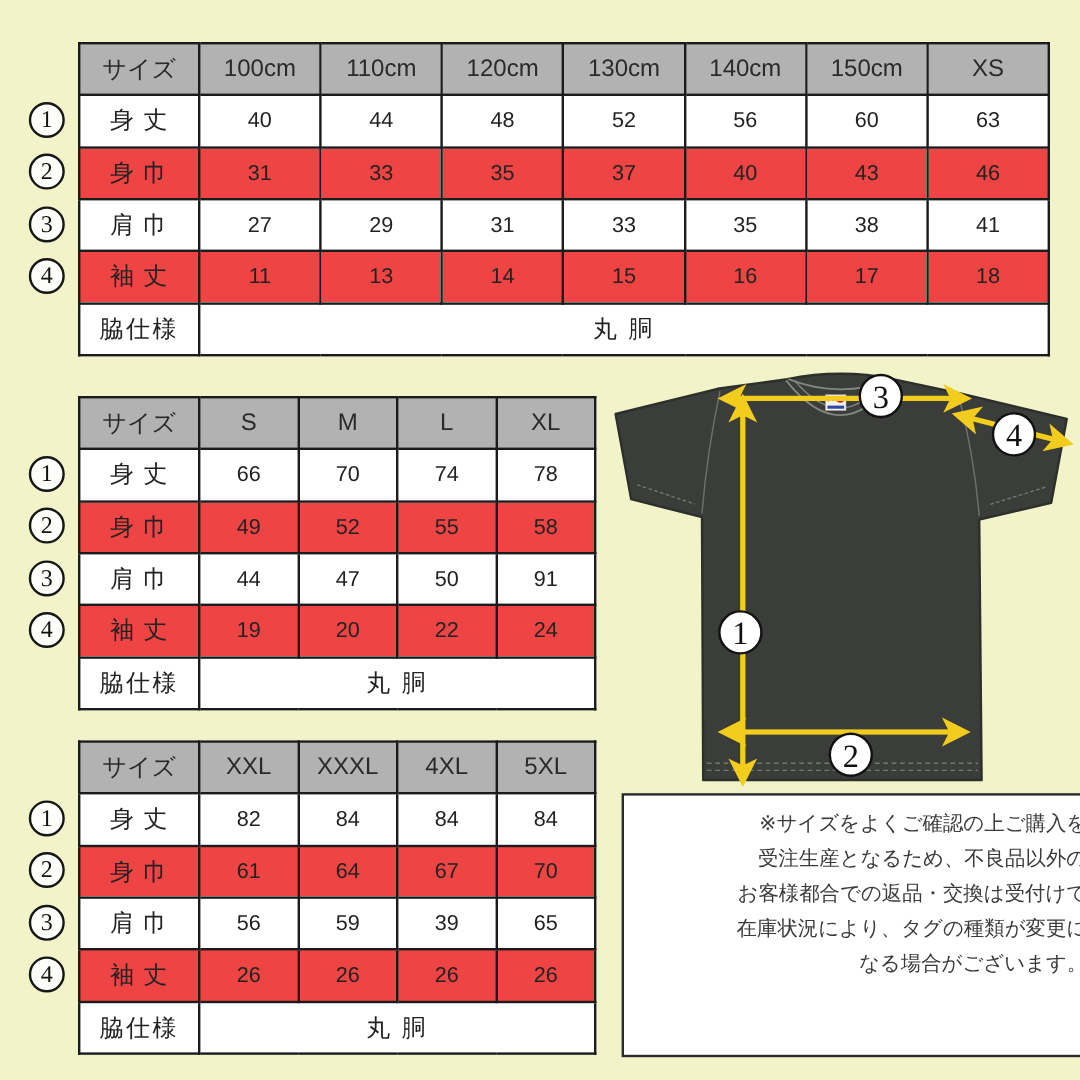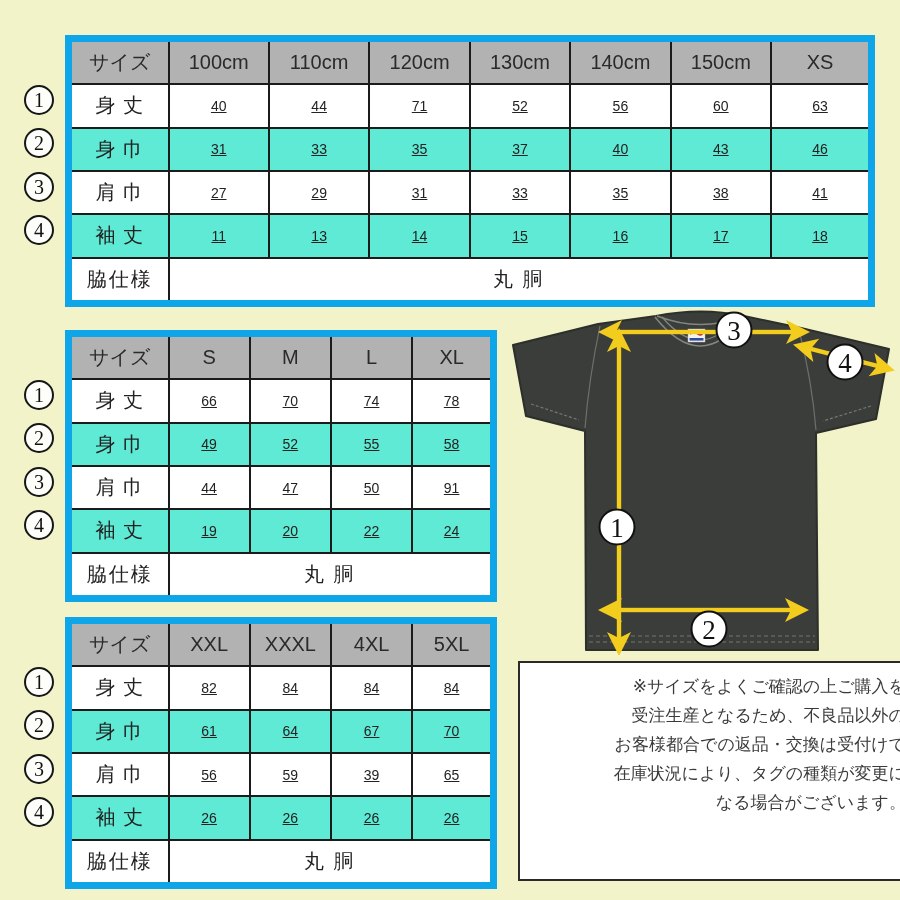--- a/index.html
+++ b/index.html
@@ -5,30 +5,30 @@
   html,body{margin:0;padding:0;}
   .page{
     position:relative;width:900px;height:900px;overflow:hidden;
     background:#f2f3c9;
     font-family:"Liberation Sans","DejaVu Sans",sans-serif;
     color:#222;
   }
   .tbl-wrap{position:absolute;}
   table.sz{
     border-collapse:collapse;table-layout:fixed;width:100%;
-    border:7px solid #0ea5e9;background:#fff;
+    border:1px solid #0ea5e9;background:#fff;
   }
   table.sz th,table.sz td{
     border:2px solid #1b1b1b;text-align:center;vertical-align:middle;
     padding:0;height:41.3px;white-space:nowrap;overflow:hidden;
   }
   table.sz th{background:#b2b2b2;font-weight:normal;font-size:20px;color:#2a2a2a;}
   table.sz td.lbl{font-size:20px;letter-spacing:1px;}
-  table.sz td.val{font-size:14px;text-decoration:underline;}
-  table.sz tbody tr.shade td{background:#5eead4;}
+  table.sz td.val{font-size:18px;}
+  table.sz tbody tr.shade td{background:#ef4444;}
   table.sz td.foot{font-size:20px;letter-spacing:2px;}
   .marker{
     position:absolute;width:26px;height:26px;border:2px solid #161616;
     border-radius:50%;background:#fdfdfa;text-align:center;
     font-family:"Liberation Serif","DejaVu Serif",serif;
     font-size:20px;line-height:26px;color:#111;
   }
   .diagram{position:absolute;left:505px;top:303px;width:395px;height:352px;}
   .notice{
     position:absolute;left:518px;top:661px;width:396px;height:220px;
@@ -70,21 +70,21 @@
             <th>140cm</th>
             <th>150cm</th>
             <th>XS</th>
           </tr>
         </thead>
         <tbody>
           <tr style="height: 43.3333px;">
             <td class="lbl">身 丈</td>
             <td class="val">40</td>
             <td class="val">44</td>
-            <td class="val">71</td>
+            <td class="val">48</td>
             <td class="val">52</td>
             <td class="val">56</td>
             <td class="val">60</td>
             <td class="val">63</td>
           </tr>
           <tr class="shade" style="height: 43.3333px;">
             <td class="lbl">身 巾</td>
             <td class="val">31</td>
             <td class="val">33</td>
             <td class="val">35</td>

